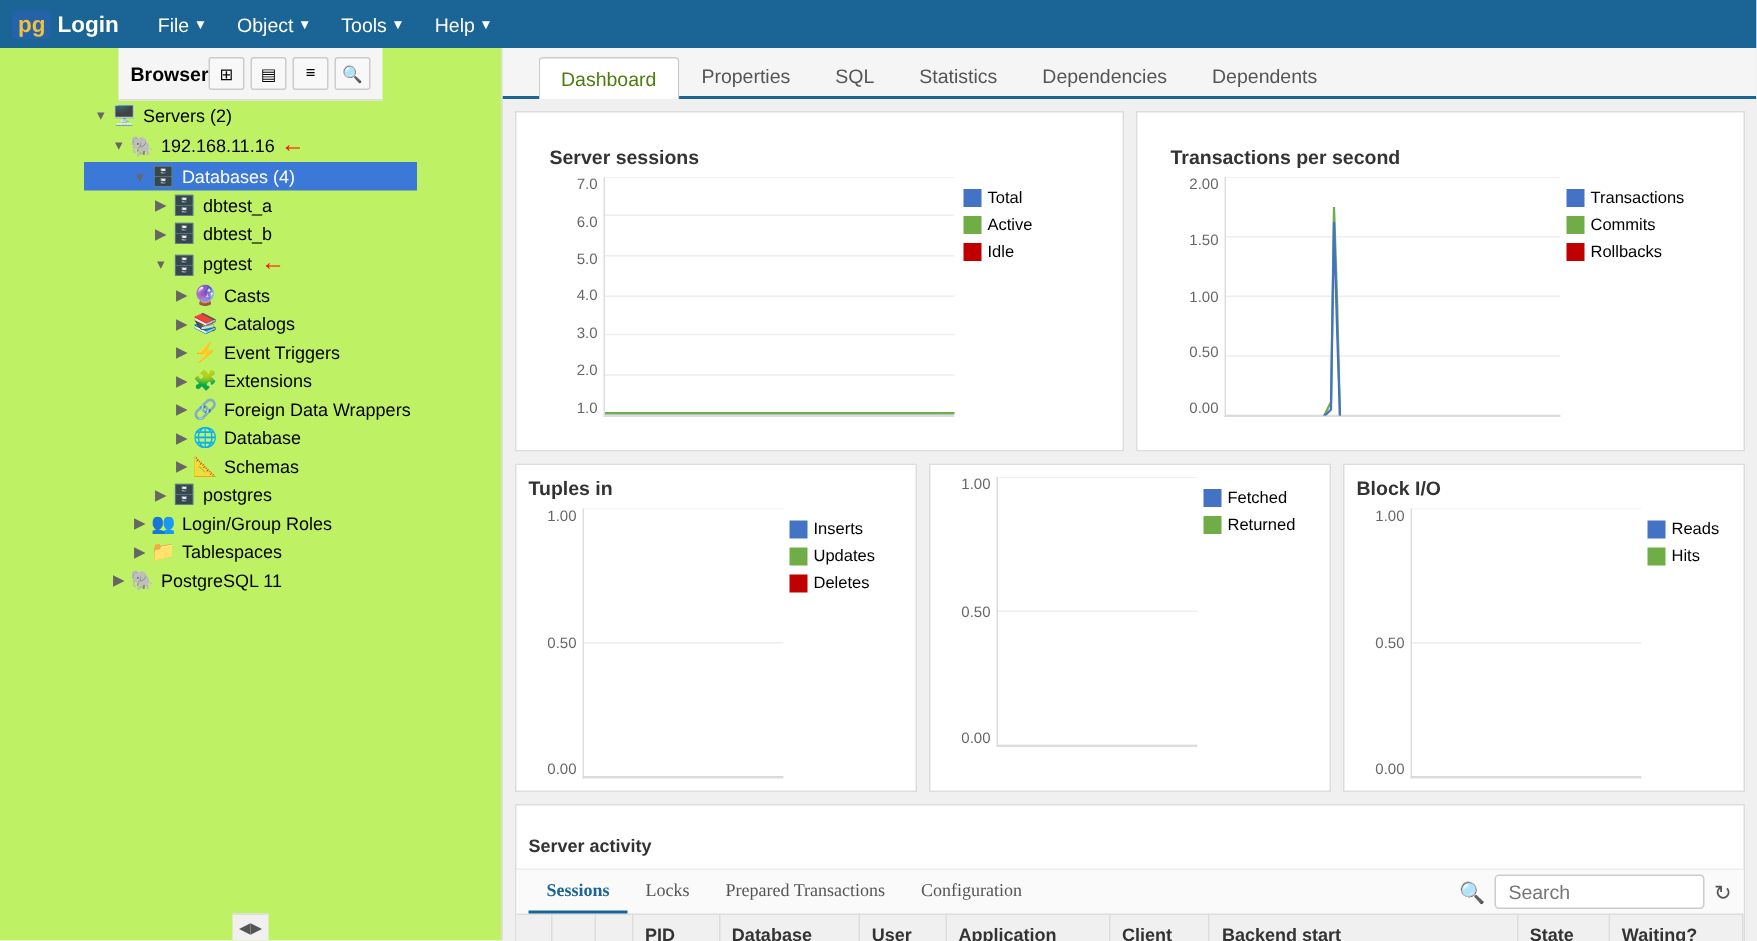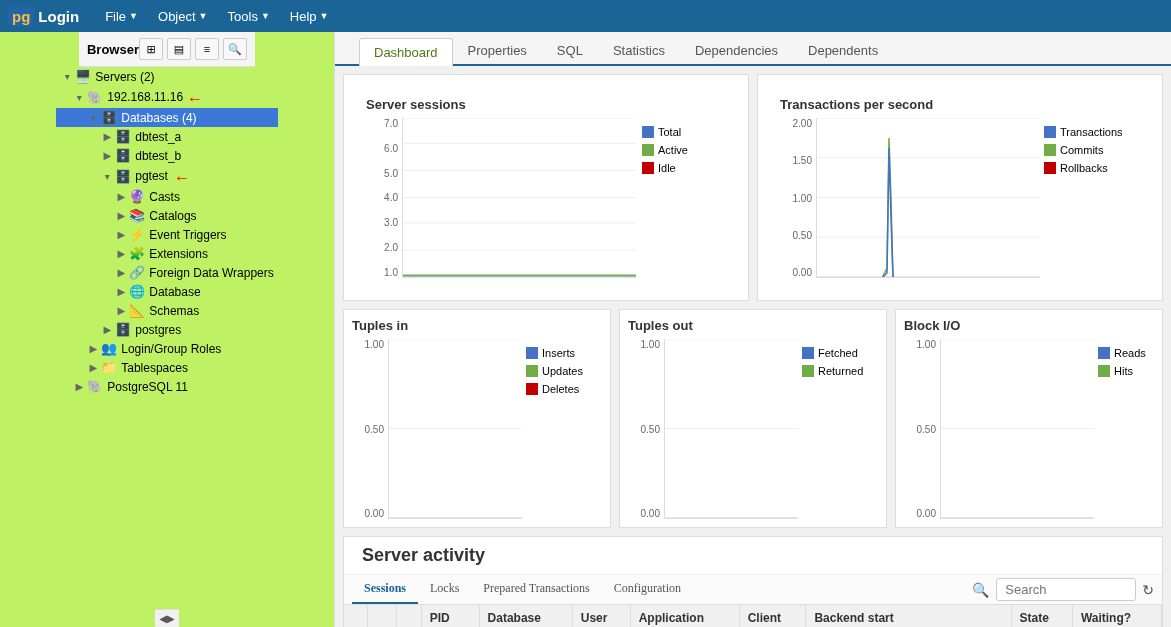--- a/index.html
+++ b/index.html
@@ -244,25 +244,26 @@
       min-height: 210px;
     }
 
     
     .activity-section {
       background: white;
       border: 1px solid #ddd;
       flex: 1;
     }
     .activity-header {
-      padding: 8px 18px;
-      font-size: 18px;
+      padding: 8px 8px;
+      font-size: 12px;
       font-weight: 600;
       border-bottom: 1px solid #eee;
       color: #333;
+      margin-top: 12px;
     }
     .activity-tabs {
       display: flex;
       align-items: center;
       border-bottom: 1px solid #ddd;
       padding: 0 8px;
       background: #fafafa;
     }
     .activity-tab {
       padding: 6px 12px;
@@ -608,21 +609,20 @@
               </div>
               <div class="legend-item">
                 <div class="legend-color" style="background:#c00000;"></div>
                 <span>Deletes</span>
               </div>
             </div>
           </div>
         </div>
 
         <div class="small-chart-card">
-          <div class="chart-title">Tuples out</div>
           <div class="chart-area" style="height:180px;">
             <div class="chart-labels-y">
               <span>1.00</span>
               <span style="margin-top:auto;">0.50</span>
               <span style="margin-top:auto;">0.00</span>
             </div>
             <div class="chart-plot" style="right:80px;">
               <svg class="chart-svg">
                 <line x1="0" y1="0%" x2="100%" y2="0%" stroke="#eee" stroke-width="1"></line>
                 <line x1="0" y1="50%" x2="100%" y2="50%" stroke="#eee" stroke-width="1"></line>

